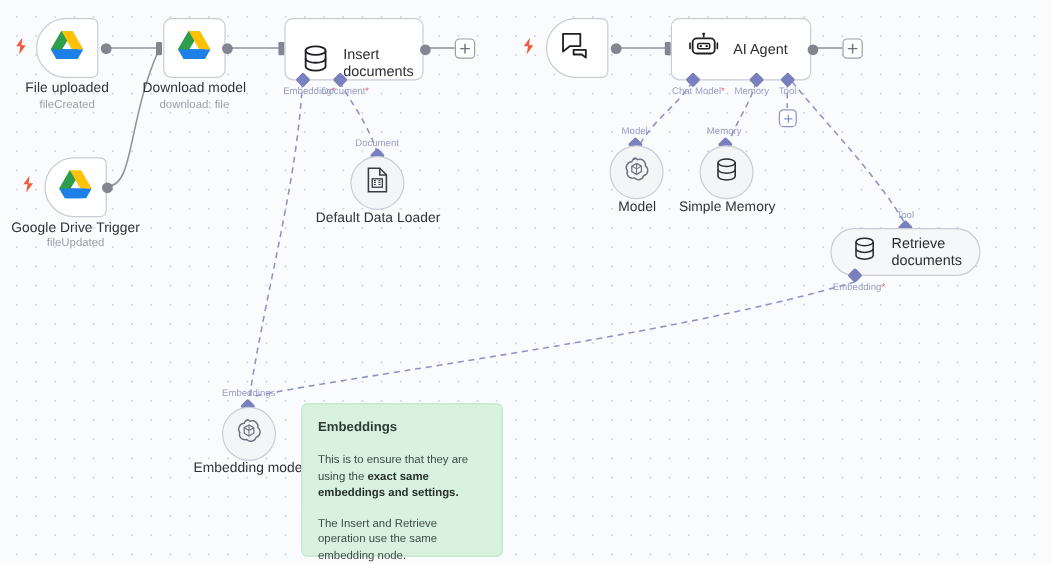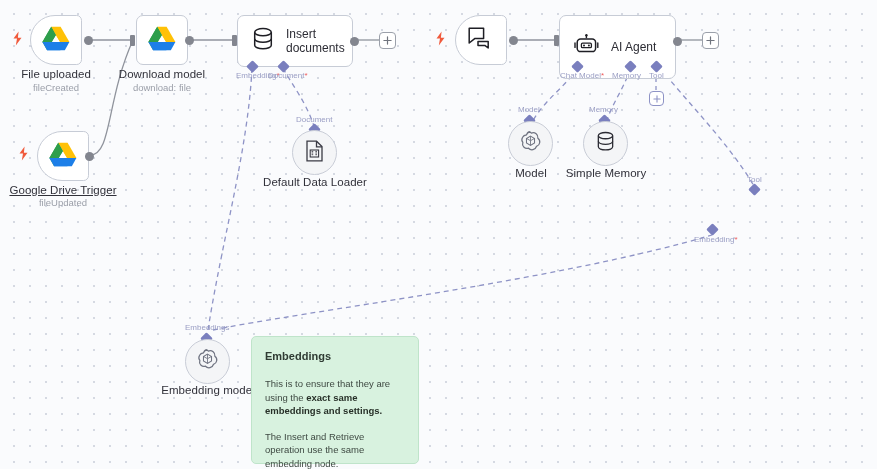--- a/index.html
+++ b/index.html
@@ -247,21 +247,21 @@
         <path d="M0.4 16 L9.2 0.8 L13.9 9 L9.3 16 Z" fill="#2e9e4b"></path>
         <path d="M5.1 24.2 L9.3 16 L22.8 16 L18.3 24.2 Z" fill="#1d7fe8"></path>
       </svg>
     </span>
   </div>
   <div class="out-dot" style="left:185px; top:35.5px;"></div>
   <div class="node-caption" style="left:112px; top:68px; width:100px;">Download model</div>
   <div class="node-subcaption" style="left:112px; top:82px; width:100px;">download: file</div>
 
   <div class="in-tab" style="left:232px; top:34.5px;"></div>
-  <div class="node rect-node" style="left:237px; top:15px; width:116px; height:52px;">
+  <div class="node rect-node" style="left:237px; top:15px; width:116px; height:52px;align-items:flex-end;">
     <span>
       <svg width="22" height="24" viewBox="0 0 22 24">
         <ellipse cx="11" cy="5.2" rx="8.3" ry="3.6" fill="none" stroke="#1e1e24" stroke-width="1.5"></ellipse>
         <path d="M2.7 5.2 v6.5 c0 2 3.7 3.6 8.3 3.6 s8.3 -1.6 8.3 -3.6 v-6.5" fill="none" stroke="#1e1e24" stroke-width="1.5"></path>
         <path d="M2.7 11.7 v6.5 c0 2 3.7 3.6 8.3 3.6 s8.3 -1.6 8.3 -3.6 v-6.5" fill="none" stroke="#1e1e24" stroke-width="1.5"></path>
       </svg>
     </span>
     <span class="node-title" style="width:62px;">Insert documents</span>
   </div>
   <div class="out-dot" style="left:350px; top:36.5px;"></div>
@@ -290,21 +290,21 @@
         <path d="M9.2 0.8 L18.6 0.8 L27.4 16 L18.1 16 Z" fill="#ffc107"></path>
         <path d="M9.2 0.8 L0.4 16 L5.1 24.2 L13.9 9 Z" fill="#2e9e4b"></path>
         <path d="M0.4 16 L5.1 24.2 L22.8 24.2 L27.4 16 Z" fill="#1d7fe8"></path>
         <path d="M9.2 0.8 L13.9 9 L18.1 16 L27.4 16 Z" fill="#ffc107"></path>
         <path d="M0.4 16 L9.2 0.8 L13.9 9 L9.3 16 Z" fill="#2e9e4b"></path>
         <path d="M5.1 24.2 L9.3 16 L22.8 16 L18.3 24.2 Z" fill="#1d7fe8"></path>
       </svg>
     </span>
   </div>
   <div class="out-dot" style="left:85px; top:151.5px;"></div>
-  <div class="node-caption" style="left:2px; top:184px; width:122px;text-decoration:underline;">Google Drive Trigger</div>
+  <div class="node-caption" style="left:2px; top:184px; width:122px;">Google Drive Trigger</div>
   <div class="node-subcaption" style="left:2px; top:197px; width:122px;">fileUpdated</div>
 
   <div class="conn-label" style="left:296px; top:115px;">Document</div>
   <div class="diamond" style="left:310px; top:125px;"></div>
   <div class="node circle-node" style="left:292px; top:130px; width:45px; height:45px;">
     <span>
       <svg width="19" height="22" viewBox="0 0 19 22">
         <path d="M2 1.2 H11.5 L17 6.6 V20.8 H2 Z" fill="none" stroke="#3a3a44" stroke-width="1.3"></path>
         <path d="M11.5 1.2 V6.8 H17" fill="none" stroke="#3a3a44" stroke-width="1.3"></path>
         <rect x="5.2" y="10" width="8.4" height="7" fill="none" stroke="#3a3a44" stroke-width="1.1"></rect>
@@ -323,21 +323,21 @@
     <span>
       <svg width="26" height="24" viewBox="0 0 26 24">
         <path d="M1.2 2.2 h14.4 v10.2 h-8.6 l-5.8 4.6 v-4.6 h-0 Z" fill="none" stroke="#1e1e24" stroke-width="1.5" stroke-linejoin="round"></path>
         <path d="M10 15.6 h10.2 v6.4 l-3.4 -2.6 h-6.8 Z" fill="none" stroke="#1e1e24" stroke-width="1.5" stroke-linejoin="round"></path>
       </svg>
     </span>
   </div>
   <div class="out-dot" style="left:509px; top:35.5px;"></div>
 
   <div class="in-tab" style="left:554px; top:34.5px;"></div>
-  <div class="node rect-node" style="left:559px; top:15px; width:117px; height:64px;">
+  <div class="node rect-node" style="left:559px; top:15px; width:117px; height:52px;">
     <span>
       <svg width="25" height="23" viewBox="0 0 25 23">
         <path d="M12.4 1 v3.2" stroke="#1e1e24" stroke-width="1.4"></path>
         <circle cx="12.4" cy="1.2" r="1.2" fill="#1e1e24"></circle>
         <rect x="3.2" y="5" width="18.4" height="12.6" rx="3.4" fill="none" stroke="#1e1e24" stroke-width="1.5"></rect>
         <rect x="7.4" y="9.2" width="10" height="4.4" rx="1.2" fill="none" stroke="#1e1e24" stroke-width="1.3"></rect>
         <circle cx="10" cy="11.4" r="1" fill="#1e1e24"></circle>
         <circle cx="14.9" cy="11.4" r="1" fill="#1e1e24"></circle>
         <path d="M1 9 v4.4 M23.8 9 v4.4" stroke="#1e1e24" stroke-width="1.4" stroke-linecap="round"></path>
       </svg>
@@ -385,20 +385,30 @@
         <ellipse cx="11" cy="5.2" rx="8.3" ry="3.6" fill="none" stroke="#2b2b33" stroke-width="1.5"></ellipse>
         <path d="M2.7 5.2 v6.5 c0 2 3.7 3.6 8.3 3.6 s8.3 -1.6 8.3 -3.6 v-6.5" fill="none" stroke="#2b2b33" stroke-width="1.5"></path>
         <path d="M2.7 11.7 v6.5 c0 2 3.7 3.6 8.3 3.6 s8.3 -1.6 8.3 -3.6 v-6.5" fill="none" stroke="#2b2b33" stroke-width="1.5"></path>
       </svg>
     </span>
   </div>
   <div class="node-caption" style="left:560px; top:167px; width:92px;">Simple Memory</div>
 
   <div class="conn-label" style="left:747px; top:175px;">Tool</div>
   <div class="diamond" style="left:750px; top:185px;"></div>
+  <div class="node pill-node" style="left:692px; top:190px; width:125px; height:40px;">
+    <span>
+      <svg width="19" height="21" viewBox="0 0 22 24">
+        <ellipse cx="11" cy="5.2" rx="8.3" ry="3.6" fill="none" stroke="#2b2b33" stroke-width="1.5"></ellipse>
+        <path d="M2.7 5.2 v6.5 c0 2 3.7 3.6 8.3 3.6 s8.3 -1.6 8.3 -3.6 v-6.5" fill="none" stroke="#2b2b33" stroke-width="1.5"></path>
+        <path d="M2.7 11.7 v6.5 c0 2 3.7 3.6 8.3 3.6 s8.3 -1.6 8.3 -3.6 v-6.5" fill="none" stroke="#2b2b33" stroke-width="1.5"></path>
+      </svg>
+    </span>
+    <span class="node-title">Retrieve documents</span>
+  </div>
   <div class="diamond" style="left:708px; top:225px;"></div>
   <div class="conn-label" style="left:694px; top:235px;">
     <span>Embedding</span><span class="req">*</span>
   </div>
 
   <div class="conn-label" style="left:185px; top:323px;">Embeddings</div>
   <div class="diamond" style="left:202px; top:334px;"></div>
   <div class="node circle-node" style="left:185px; top:339px; width:45px; height:45px;">
     <span>
       <svg width="23" height="23" viewBox="0 0 24 24">

